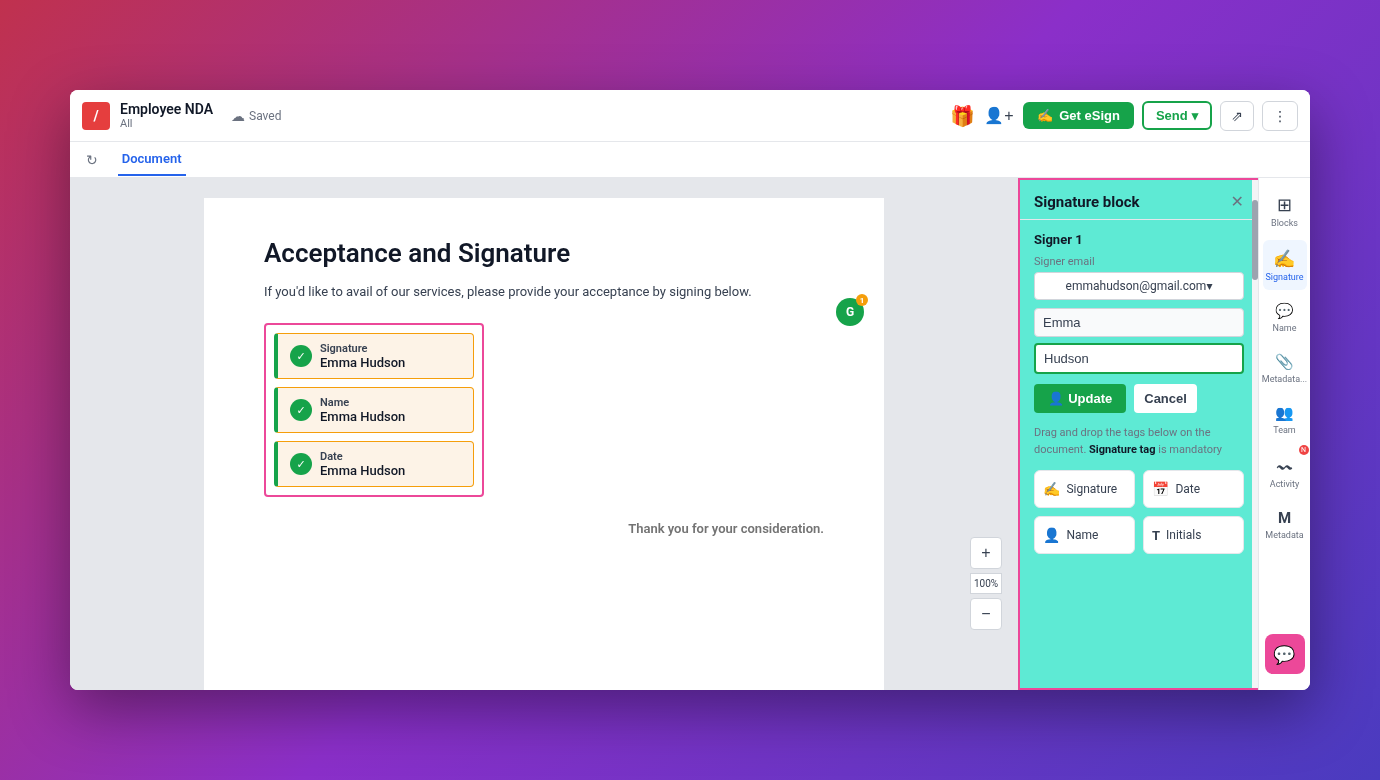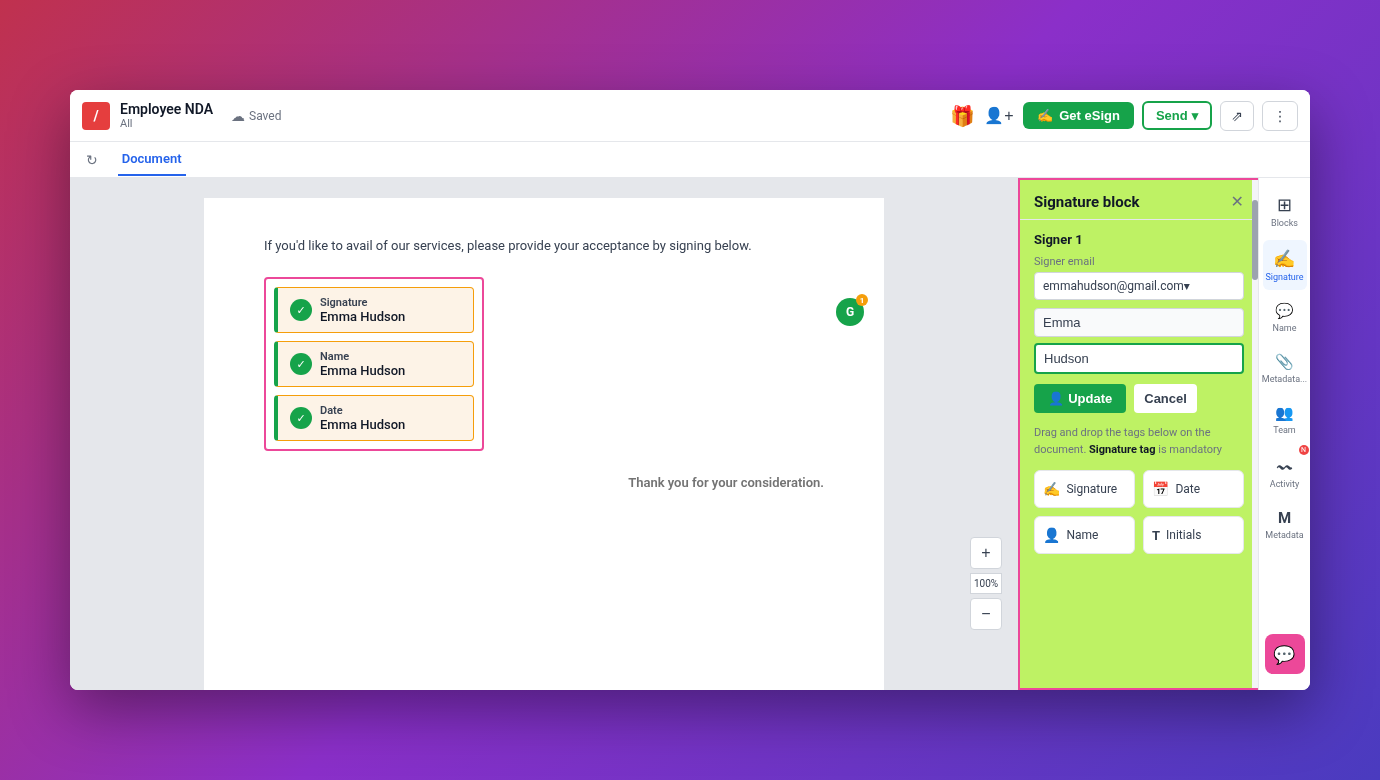--- a/index.html
+++ b/index.html
@@ -312,21 +312,21 @@
       border-radius: 50%;
       font-size: 8px;
       display: flex;
       align-items: center;
       justify-content: center;
       color: white;
     }
     
     .sig-panel {
       width: 240px;
-      background: #bef264;
+      background: #5eead4;
       border-left: 2px solid #ec4899;
       border-top: 2px solid #ec4899;
       border-bottom: 2px solid #ec4899;
       display: flex;
       flex-direction: column;
       overflow-y: auto;
       position: relative;
     }
     .panel-header {
       display: flex;
@@ -357,31 +357,31 @@
       color: #111827;
       margin-bottom: 8px;
     }
     .field-label {
       font-size: 11px;
       color: #6b7280;
       margin-bottom: 4px;
     }
     .email-select {
       width: 100%;
-      padding: 6px 8px;
+      padding: 6px 16px;
       border: 1px solid #d1d5db;
       border-radius: 4px;
       font-size: 12px;
       color: #374151;
       background: white;
       cursor: pointer;
       margin-bottom: 8px;
       display: flex;
       align-items: center;
-      justify-content: flex-start;
+      justify-content: center;
     }
     .name-first-input {
       width: 100%;
       padding: 6px 8px;
       border: 1px solid #d1d5db;
       border-radius: 4px;
       font-size: 13px;
       color: #374151;
       background: #f9fafb;
       margin-bottom: 6px;
@@ -590,20 +590,21 @@
     <button class="refresh-btn">↻</button>
     <div class="tab-item active">
       <span>Document</span>
     </div>
   </div>
 
   <div class="main-content">
 
     <div class="doc-area">
       <div class="doc-page">
+        <h1 class="doc-heading">Acceptance and Signature</h1>
         <p class="doc-intro">If you'd like to avail of our services, please provide your acceptance by signing below.</p>
 
         <div class="sig-blocks">
           <div class="sig-block-item">
             <div class="check-circle">✓</div>
             <div class="sig-block-text">
               <span class="sig-block-label">Signature</span>
               <span class="sig-block-name">Emma Hudson</span>
             </div>
           </div>

